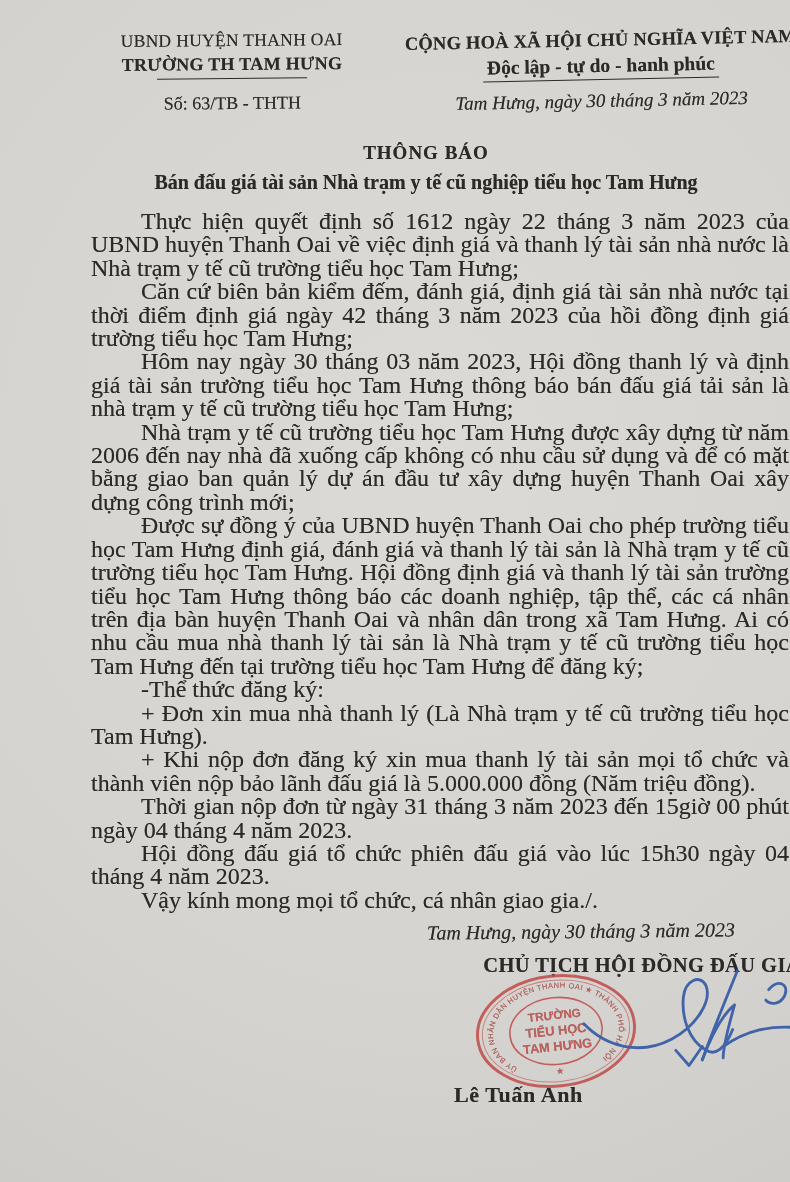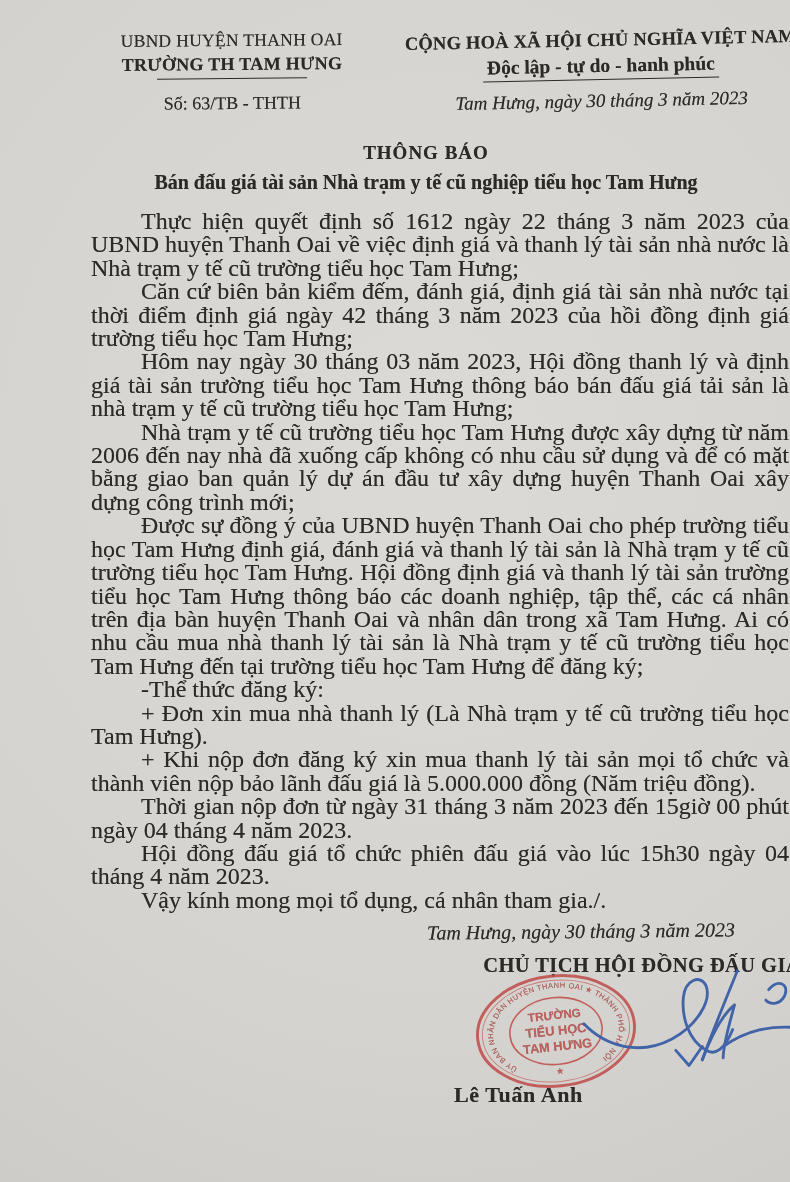--- a/index.html
+++ b/index.html
@@ -90,21 +90,21 @@
       <p>Thực hiện quyết định số 1612 ngày 22 tháng 3 năm 2023 của UBND huyện Thanh Oai về việc định giá và thanh lý tài sản nhà nước là Nhà trạm y tế cũ trường tiểu học Tam Hưng;</p>
       <p>Căn cứ biên bản kiểm đếm, đánh giá, định giá tài sản nhà nước tại thời điểm định giá ngày 42 tháng 3 năm 2023 của hồi đồng định giá trường tiểu học Tam Hưng;</p>
       <p>Hôm nay ngày 30 tháng 03 năm 2023, Hội đồng thanh lý và định giá tài sản trường tiểu học Tam Hưng thông báo bán đấu giá tải sản là nhà trạm y tế cũ trường tiểu học Tam Hưng;</p>
       <p>Nhà trạm y tế cũ trường tiểu học Tam Hưng được xây dựng từ năm 2006 đến nay nhà đã xuống cấp không có nhu cầu sử dụng và để có mặt bằng giao ban quản lý dự án đầu tư xây dựng huyện Thanh Oai xây dựng công trình mới;</p>
       <p>Được sự đồng ý của UBND huyện Thanh Oai cho phép trường tiểu học Tam Hưng định giá, đánh giá và thanh lý tài sản là Nhà trạm y tế cũ trường tiểu học Tam Hưng. Hội đồng định giá và thanh lý tài sản trường tiểu học Tam Hưng thông báo các doanh nghiệp, tập thể, các cá nhân trên địa bàn huyện Thanh Oai và nhân dân trong xã Tam Hưng. Ai có nhu cầu mua nhà thanh lý tài sản là Nhà trạm y tế cũ trường tiểu học Tam Hưng đến tại trường tiểu học Tam Hưng để đăng ký;</p>
       <p>-Thể thức đăng ký:</p>
       <p>+ Đơn xin mua nhà thanh lý (Là Nhà trạm y tế cũ trường tiểu học Tam Hưng).</p>
       <p>+ Khi nộp đơn đăng ký xin mua thanh lý tài sản mọi tổ chức và thành viên nộp bảo lãnh đấu giá là 5.000.000 đồng (Năm triệu đồng).</p>
       <p>Thời gian nộp đơn từ ngày 31 tháng 3 năm 2023 đến 15giờ 00 phút ngày 04 tháng 4 năm 2023.</p>
       <p>Hội đồng đấu giá tổ chức phiên đấu giá vào lúc 15h30 ngày 04 tháng 4 năm 2023.</p>
-      <p>Vậy kính mong mọi tổ dụng, cá nhân tham gia./.</p>
+      <p>Vậy kính mong mọi tổ chức, cá nhân giao gia./.</p>
     </div>
 
   <div class="sig">
     <div class="sig-date">Tam Hưng, ngày 30 tháng 3 năm 2023</div>
     <div class="sig-title">CHỦ TỊCH HỘI ĐỒNG ĐẤU GIÁ</div>
 
     <svg class="stamp-svg" width="174" height="122" viewBox="0 0 172 124">
       <g transform="rotate(-6 86 62)">
         <ellipse class="ring" cx="86" cy="62" rx="80" ry="56" stroke-width="3"></ellipse>
         <ellipse class="ring" cx="86" cy="62" rx="75" ry="51.5" stroke-width="1" opacity="0.7"></ellipse>

